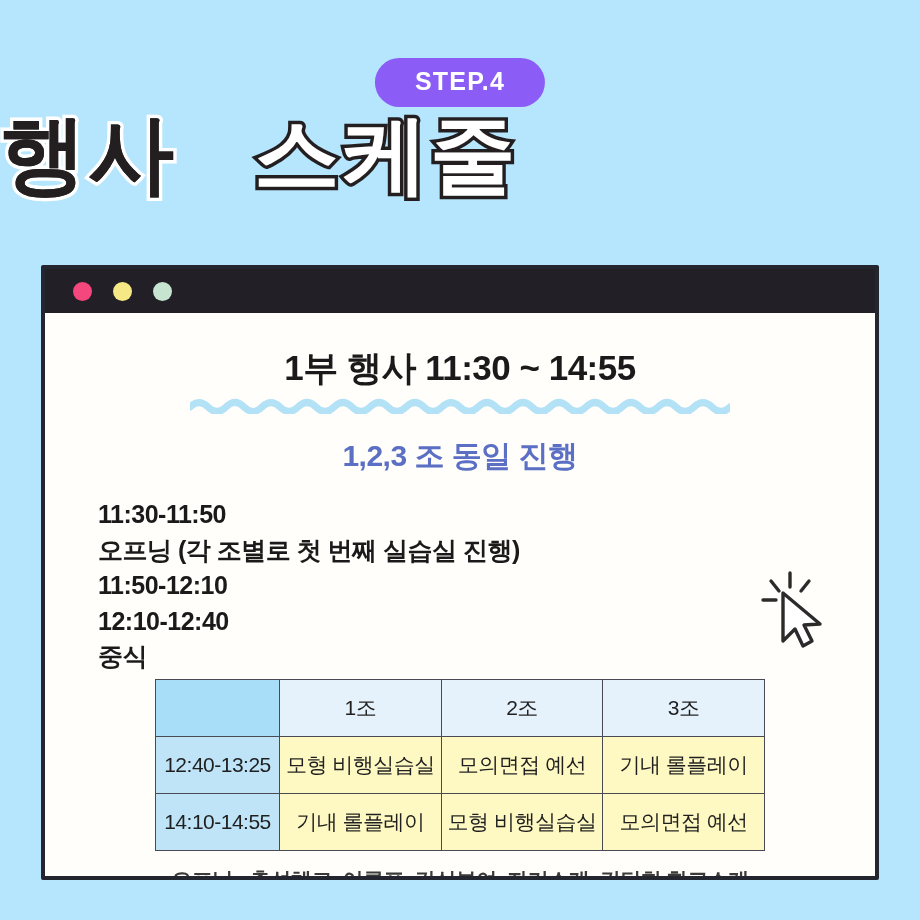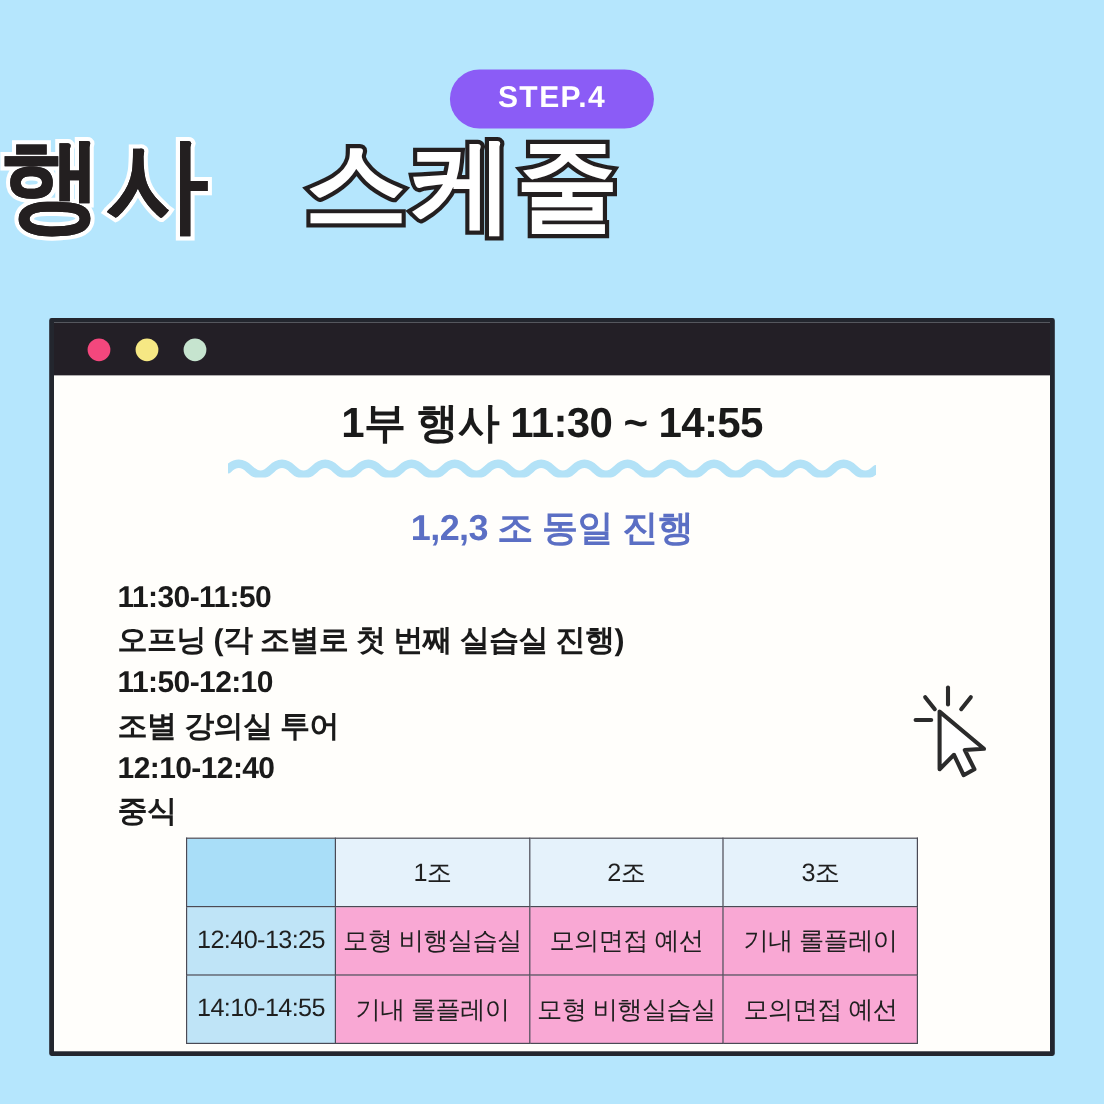--- a/index.html
+++ b/index.html
@@ -94,21 +94,21 @@
     height: calc(100% - 44px);
     background: #fffefb;
   }
 
   
   .main-heading {
     text-align: center;
     font-size: 35px;
     font-weight: bold;
     color: #1a1a1a;
-    padding-top: 16px;
+    padding-top: 32px;
     letter-spacing: -0.5px;
     white-space: nowrap;
   }
   .wave-wrap {
     display: flex;
     justify-content: center;
     margin-top: 6px;
   }
 
   
@@ -168,21 +168,21 @@
     font-size: 21px;
     font-weight: normal;
     color: #1f1f1f;
     letter-spacing: -0.5px;
     white-space: nowrap;
   }
   table.schedule-table col.c-time { width: 124px; }
   .th-corner { background: #a9def8; }
   .th-group  { background: #e5f2fb; font-weight: normal; }
   .td-time   { background: #bfe4f7; font-size: 20px; }
-  .td-item   { background: #f9a8d4; }
+  .td-item   { background: #fef9c3; }
 
   
   .footer-note {
     text-align: center;
     font-size: 21px;
     font-weight: bold;
     color: #3a3a3a;
     margin-top: 15px;
     letter-spacing: -0.5px;
     white-space: nowrap;
@@ -219,21 +219,20 @@
 
     <div class="subtitle">1,2,3 조 동일 진행</div>
 
     <div class="schedule-list">
       <div class="schedule-row">
         <span class="schedule-time">11:30-11:50</span>
         <span class="schedule-desc">오프닝 (각 조별로 첫 번째 실습실 진행)</span>
       </div>
       <div class="schedule-row">
         <span class="schedule-time">11:50-12:10</span>
-        <span class="schedule-desc">조별 강의실 투어</span>
       </div>
       <div class="schedule-row">
         <span class="schedule-time">12:10-12:40</span>
         <span class="schedule-desc">중식</span>
       </div>
     </div>
 
     <svg class="cursor-icon" viewBox="0 0 86 86">
       <g stroke="#2b2b2b" stroke-width="3.4" stroke-linecap="round" fill="none">
         <line x1="37" y1="6" x2="37" y2="20"></line>

